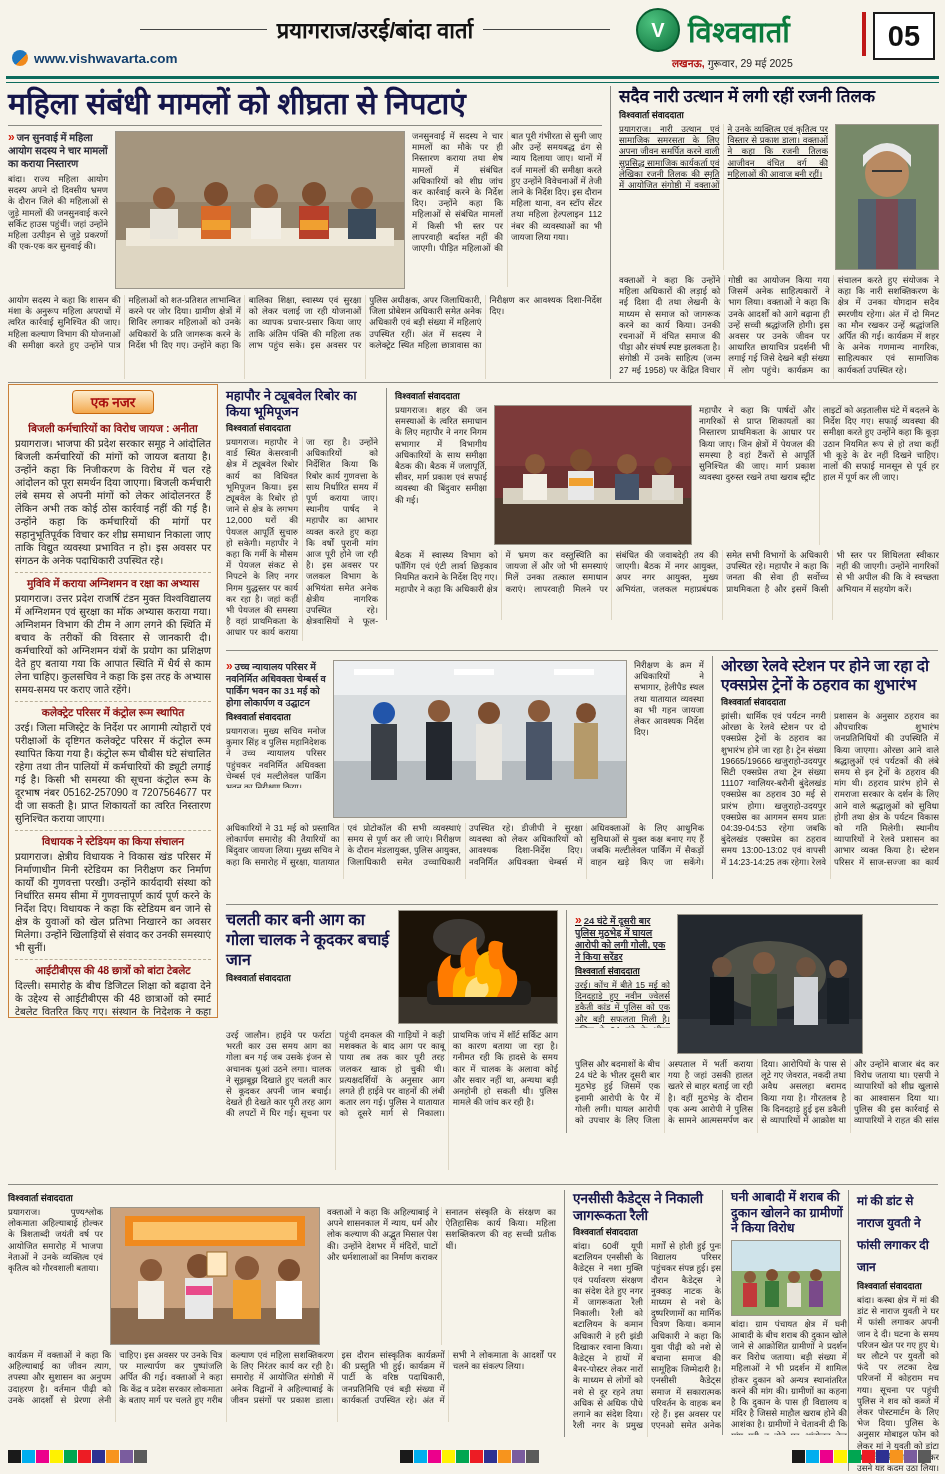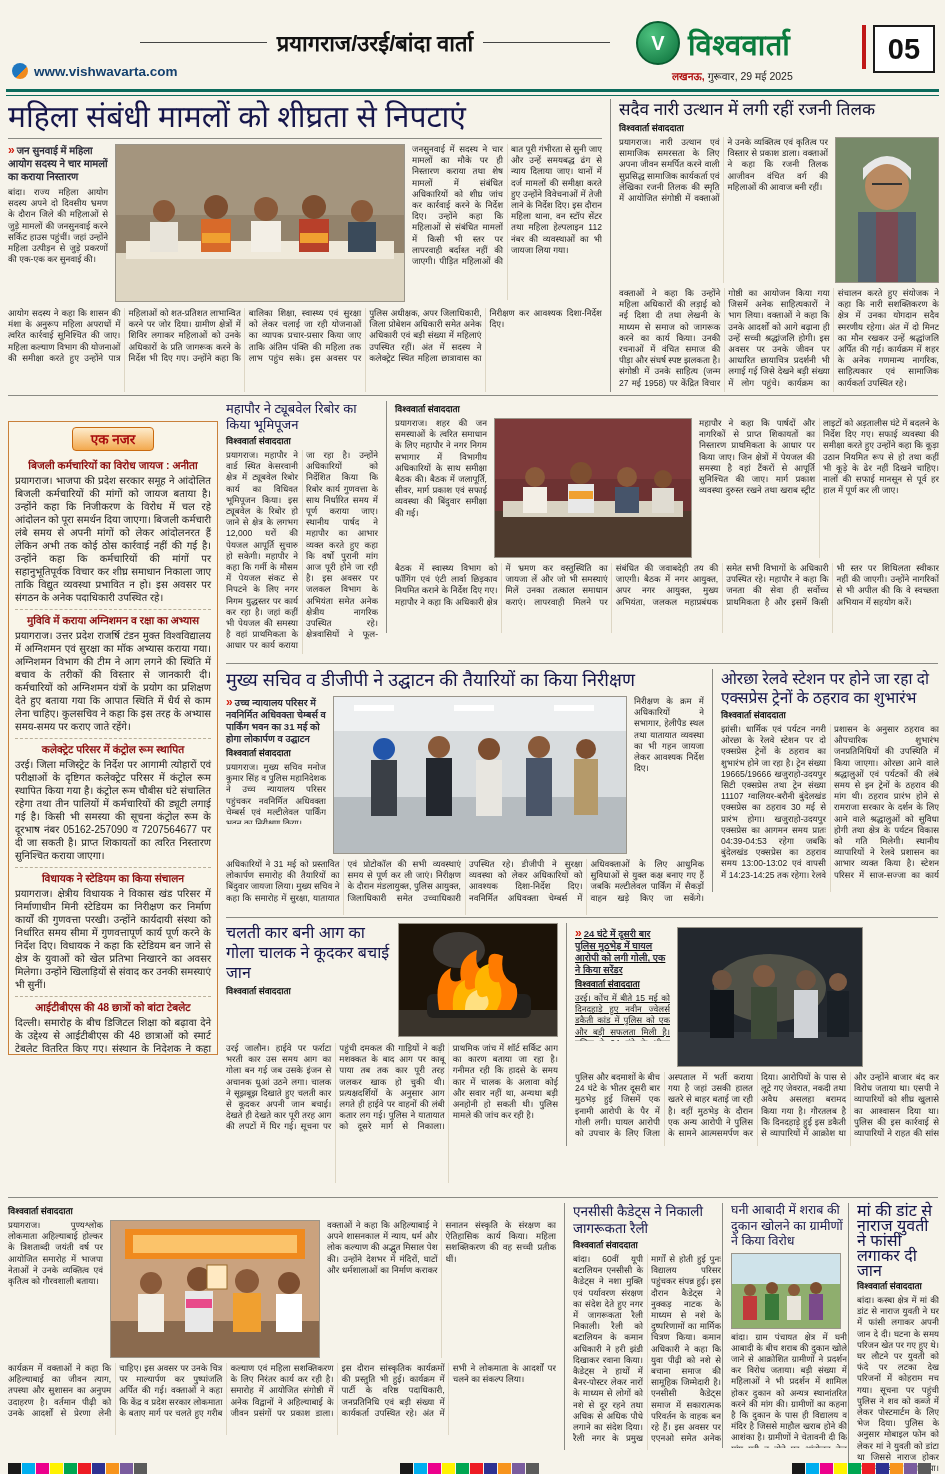--- a/index.html
+++ b/index.html
@@ -1,34 +1,34 @@
 <!DOCTYPE html>
 <html><head>
 <meta charset="utf-8">
 <style>
   html,body{margin:0;padding:0;background:#9a9a94;}
   .page{position:relative;width:945px;height:1474px;background:#f6f3ea;font-family:"Liberation Sans","DejaVu Sans",sans-serif;overflow:hidden;margin:0 auto;}
-  .abs{position:absolute;margin-top:13px;}
+  .abs{position:absolute;}
   
   .section-title-row{display:flex;align-items:center;gap:10px;}
   .section-title-row .line{flex:1;border-top:1.5px solid #444;}
   .section-title{font-size:22px;font-weight:700;color:#121212;white-space:nowrap;}
   .brand{display:flex;align-items:center;gap:8px;}
   .brand-logo{width:40px;height:40px;border-radius:50%;background:radial-gradient(circle at 35% 30%,#4cc27e,#0b6e3a);border:2px solid #0a5c31;color:#fff;display:flex;align-items:center;justify-content:center;font-size:20px;font-weight:700;}
   .paper-name{font-size:29px;font-weight:700;color:#0a7b3c;letter-spacing:.5px;}
   .pagenum-box{width:58px;height:44px;border:2px solid #1b1b1b;background:#fff;display:flex;align-items:center;justify-content:center;font-size:29px;font-weight:700;color:#111;}
   .website-row{display:flex;align-items:center;gap:6px;}
   .site-logo{width:16px;height:16px;border-radius:50%;background:linear-gradient(135deg,#1f77c0 58%,#f08a1e 58%);}
   .website{font-size:13.5px;font-weight:700;color:#14406e;}
   .edition{font-size:10.5px;color:#222;}
   .edition .city{color:#b01212;font-weight:700;margin-right:3px;padding-left:17px;}
   .rule-double{border-top:3px solid #0c6b5d;border-bottom:1px solid #0c6b5d;height:3px;}
   .red-edge{width:4px;background:#c01818;}
   
-  .hl{font-weight:400;color:#15154a;}
+  .hl{font-weight:700;color:#15154a;}
   .h-xl{font-size:30px;line-height:36px;}
   .h-lg{font-size:17px;line-height:21px;color:#0e0e30;}
   .h-md{font-size:19px;line-height:23px;}
   .h-sm{font-size:15.5px;line-height:19px;}
   .h-xs{font-size:12.5px;line-height:15.5px;}
   .byline{font-size:8.8px;font-weight:700;color:#111;margin:2px 0 3px 0;}
   .body-txt{font-size:8.6px;line-height:11.2px;text-align:justify;color:#1d1d1d;overflow:hidden;}
   .cols2{column-count:2;column-gap:8px;column-rule:1px solid #ddd6c4;}
   .cols3{column-count:3;column-gap:8px;column-rule:1px solid #ddd6c4;}
   .cols4{column-count:4;column-gap:8px;column-rule:1px solid #ddd6c4;}
@@ -112,40 +112,40 @@
         </svg>
       </div>
       <div class="body-txt cols2" style="flex:1;height:156px;">जनसुनवाई में सदस्य ने चार मामलों का मौके पर ही निस्तारण कराया तथा शेष मामलों में संबंधित अधिकारियों को शीघ्र जांच कर कार्रवाई करने के निर्देश दिए। उन्होंने कहा कि महिलाओं से संबंधित मामलों में किसी भी स्तर पर लापरवाही बर्दाश्त नहीं की जाएगी। पीड़ित महिलाओं की बात पूरी गंभीरता से सुनी जाए और उन्हें समयबद्ध ढंग से न्याय दिलाया जाए। थानों में दर्ज मामलों की समीक्षा करते हुए उन्होंने विवेचनाओं में तेजी लाने के निर्देश दिए। इस दौरान महिला थाना, वन स्टॉप सेंटर तथा महिला हेल्पलाइन 112 नंबर की व्यवस्थाओं का भी जायजा लिया गया।</div>
     </div>
     <div class="body-txt cols5" style="height:84px;margin-top:6px;">आयोग सदस्य ने कहा कि शासन की मंशा के अनुरूप महिला अपराधों में त्वरित कार्रवाई सुनिश्चित की जाए। महिला कल्याण विभाग की योजनाओं की समीक्षा करते हुए उन्होंने पात्र महिलाओं को शत-प्रतिशत लाभान्वित करने पर जोर दिया। ग्रामीण क्षेत्रों में शिविर लगाकर महिलाओं को उनके अधिकारों के प्रति जागरूक करने के निर्देश भी दिए गए। उन्होंने कहा कि बालिका शिक्षा, स्वास्थ्य एवं सुरक्षा को लेकर चलाई जा रही योजनाओं का व्यापक प्रचार-प्रसार किया जाए ताकि अंतिम पंक्ति की महिला तक लाभ पहुंच सके। इस अवसर पर पुलिस अधीक्षक, अपर जिलाधिकारी, जिला प्रोबेशन अधिकारी समेत अनेक अधिकारी एवं बड़ी संख्या में महिलाएं उपस्थित रहीं। अंत में सदस्य ने कलेक्ट्रेट स्थित महिला छात्रावास का निरीक्षण कर आवश्यक दिशा-निर्देश दिए।</div>
   </div>
 
   <div class="abs vsep" style="left:610px;top:86px;width:320px;">
     <div class="hl h-lg">सदैव नारी उत्थान में लगी रहीं रजनी तिलक</div>
     <div class="byline">विश्ववार्ता संवाददाता</div>
-    <div class="row" style="height:146px;">
+    <div class="row" style="height:146px;text-decoration:underline;">
       <div class="body-txt cols2" style="flex:1;height:146px;">प्रयागराज। नारी उत्थान एवं सामाजिक समरसता के लिए अपना जीवन समर्पित करने वाली सुप्रसिद्ध सामाजिक कार्यकर्ता एवं लेखिका रजनी तिलक की स्मृति में आयोजित संगोष्ठी में वक्ताओं ने उनके व्यक्तित्व एवं कृतित्व पर विस्तार से प्रकाश डाला। वक्ताओं ने कहा कि रजनी तिलक आजीवन वंचित वर्ग की महिलाओं की आवाज बनी रहीं।</div>
       <div class="photo" style="width:102px;height:144px;">
         <svg viewBox="0 0 102 144" preserveAspectRatio="none">
           <rect width="102" height="144" fill="#7e8f6e"></rect>
           <rect width="102" height="144" fill="#6f8061" opacity=".4"></rect>
           <ellipse cx="51" cy="48" rx="22" ry="24" fill="#b98a62"></ellipse>
           <path d="M27 42 Q51 10 75 42 L75 30 Q51 6 27 30 Z" fill="#e8e8e8"></path>
           <rect x="22" y="74" width="58" height="70" fill="#52616e"></rect>
           <rect x="40" y="74" width="22" height="70" fill="#7a4a52"></rect>
           <line x1="36" y1="46" x2="66" y2="46" stroke="#333" stroke-width="2"></line>
         </svg>
       </div>
     </div>
     <div class="body-txt cols3" style="height:104px;margin-top:5px;">वक्ताओं ने कहा कि उन्होंने महिला अधिकारों की लड़ाई को नई दिशा दी तथा लेखनी के माध्यम से समाज को जागरूक करने का कार्य किया। उनकी रचनाओं में वंचित समाज की पीड़ा और संघर्ष स्पष्ट झलकता है। संगोष्ठी में उनके साहित्य (जन्म 27 मई 1958) पर केंद्रित विचार गोष्ठी का आयोजन किया गया जिसमें अनेक साहित्यकारों ने भाग लिया। वक्ताओं ने कहा कि उनके आदर्शों को आगे बढ़ाना ही उन्हें सच्ची श्रद्धांजलि होगी। इस अवसर पर उनके जीवन पर आधारित छायाचित्र प्रदर्शनी भी लगाई गई जिसे देखने बड़ी संख्या में लोग पहुंचे। कार्यक्रम का संचालन करते हुए संयोजक ने कहा कि नारी सशक्तिकरण के क्षेत्र में उनका योगदान सदैव स्मरणीय रहेगा। अंत में दो मिनट का मौन रखकर उन्हें श्रद्धांजलि अर्पित की गई। कार्यक्रम में शहर के अनेक गणमान्य नागरिक, साहित्यकार एवं सामाजिक कार्यकर्ता उपस्थित रहे।</div>
   </div>
 
   <div class="abs hr-sec" style="left:8px;top:382px;width:930px;"></div>
 
-  <div class="abs sidebar" style="left:8px;top:408px;width:210px;height:634px;">
+  <div class="abs sidebar" style="left:8px;top:384px;width:210px;height:634px;">
     <div class="sidebar-tab-wrap"><span class="sidebar-tab">एक नजर</span></div>
     <div class="sb-item">
       <div class="sb-h">बिजली कर्मचारियों का विरोध जायज : अनीता</div>
       <div class="sb-body">प्रयागराज। भाजपा की प्रदेश सरकार समूह ने आंदोलित बिजली कर्मचारियों की मांगों को जायज बताया है। उन्होंने कहा कि निजीकरण के विरोध में चल रहे आंदोलन को पूरा समर्थन दिया जाएगा। बिजली कर्मचारी लंबे समय से अपनी मांगों को लेकर आंदोलनरत हैं लेकिन अभी तक कोई ठोस कार्रवाई नहीं की गई है। उन्होंने कहा कि कर्मचारियों की मांगों पर सहानुभूतिपूर्वक विचार कर शीघ्र समाधान निकाला जाए ताकि विद्युत व्यवस्था प्रभावित न हो। इस अवसर पर संगठन के अनेक पदाधिकारी उपस्थित रहे।</div>
     </div>
     <div class="sb-item">
       <div class="sb-h">मुविवि में कराया अग्निशमन व रक्षा का अभ्यास</div>
       <div class="sb-body">प्रयागराज। उत्तर प्रदेश राजर्षि टंडन मुक्त विश्वविद्यालय में अग्निशमन एवं सुरक्षा का मॉक अभ्यास कराया गया। अग्निशमन विभाग की टीम ने आग लगने की स्थिति में बचाव के तरीकों की विस्तार से जानकारी दी। कर्मचारियों को अग्निशमन यंत्रों के प्रयोग का प्रशिक्षण देते हुए बताया गया कि आपात स्थिति में धैर्य से काम लेना चाहिए। कुलसचिव ने कहा कि इस तरह के अभ्यास समय-समय पर कराए जाते रहेंगे।</div>
     </div>
     <div class="sb-item">
@@ -190,21 +190,20 @@
         </svg>
       </div>
       <div class="body-txt cols2" style="flex:1;height:140px;">महापौर ने कहा कि पार्षदों और नागरिकों से प्राप्त शिकायतों का निस्तारण प्राथमिकता के आधार पर किया जाए। जिन क्षेत्रों में पेयजल की समस्या है वहां टैंकरों से आपूर्ति सुनिश्चित की जाए। मार्ग प्रकाश व्यवस्था दुरुस्त रखने तथा खराब स्ट्रीट लाइटों को अड़तालीस घंटे में बदलने के निर्देश दिए गए। सफाई व्यवस्था की समीक्षा करते हुए उन्होंने कहा कि कूड़ा उठान नियमित रूप से हो तथा कहीं भी कूड़े के ढेर नहीं दिखने चाहिए। नालों की सफाई मानसून से पूर्व हर हाल में पूर्ण कर ली जाए।</div>
     </div>
     <div class="body-txt cols5" style="height:70px;margin-top:5px;">बैठक में स्वास्थ्य विभाग को फॉगिंग एवं एंटी लार्वा छिड़काव नियमित कराने के निर्देश दिए गए। महापौर ने कहा कि अधिकारी क्षेत्र में भ्रमण कर वस्तुस्थिति का जायजा लें और जो भी समस्याएं मिलें उनका तत्काल समाधान कराएं। लापरवाही मिलने पर संबंधित की जवाबदेही तय की जाएगी। बैठक में नगर आयुक्त, अपर नगर आयुक्त, मुख्य अभियंता, जलकल महाप्रबंधक समेत सभी विभागों के अधिकारी उपस्थित रहे। महापौर ने कहा कि जनता की सेवा ही सर्वोच्च प्राथमिकता है और इसमें किसी भी स्तर पर शिथिलता स्वीकार नहीं की जाएगी। उन्होंने नागरिकों से भी अपील की कि वे स्वच्छता अभियान में सहयोग करें।</div>
   </div>
 
   <div class="abs hr-sec" style="left:226px;top:650px;width:712px;"></div>
 
   <div class="abs" style="left:226px;top:656px;width:478px;">
-    <div class="hl h-md" style="font-size:18px;">मुख्य सचिव व डीजीपी ने उद्घाटन की तैयारियों का किया निरीक्षण</div>
     <div class="row" style="height:158px;margin-top:4px;">
       <div style="width:100px;flex-shrink:0;">
         <div class="kicker" style="font-size:9.5px;line-height:12px;"><span class="mk">»</span><span>उच्च न्यायालय परिसर में नवनिर्मित अधिवक्ता चेम्बर्स व पार्किंग भवन का 31 मई को होगा लोकार्पण व उद्घाटन</span></div>
         <div class="byline">विश्ववार्ता संवाददाता</div>
         <div class="body-txt" style="height:62px;">प्रयागराज। मुख्य सचिव मनोज कुमार सिंह व पुलिस महानिदेशक ने उच्च न्यायालय परिसर पहुंचकर नवनिर्मित अधिवक्ता चेम्बर्स एवं मल्टीलेवल पार्किंग भवन का निरीक्षण किया।</div>
       </div>
       <div class="photo" style="width:292px;height:156px;">
         <svg viewBox="0 0 292 156" preserveAspectRatio="none">
           <rect width="292" height="156" fill="#d8dcde"></rect>
           <rect y="0" width="292" height="34" fill="#eef0f1"></rect>
@@ -332,21 +331,21 @@
         <circle cx="62" cy="36" r="6" fill="#8a5a3a"></circle>
           <rect x="55" y="42" width="14" height="24" fill="#e8e4da"></rect>
         <circle cx="84" cy="34" r="6" fill="#7d4e30"></circle>
           <rect x="77" y="40" width="14" height="26" fill="#7a4a8a"></rect>
       </svg>
     </div>
     <div class="body-txt" style="height:116px;">बांदा। ग्राम पंचायत क्षेत्र में घनी आबादी के बीच शराब की दुकान खोले जाने से आक्रोशित ग्रामीणों ने प्रदर्शन कर विरोध जताया। बड़ी संख्या में महिलाओं ने भी प्रदर्शन में शामिल होकर दुकान को अन्यत्र स्थानांतरित करने की मांग की। ग्रामीणों का कहना है कि दुकान के पास ही विद्यालय व मंदिर है जिससे माहौल खराब होने की आशंका है। ग्रामीणों ने चेतावनी दी कि मांग पूरी न होने पर आंदोलन तेज किया जाएगा। प्रशासन ने जांच कर उचित कार्रवाई का आश्वासन दिया है।</div>
   </div>
 
   <div class="abs vsep" style="left:848px;top:1190px;width:82px;">
-    <div class="hl h-xs" style="font-size:16px;line-height:15px;">मां की डांट से नाराज युवती ने फांसी लगाकर दी जान</div>
+    <div class="hl h-xs" style="font-size:12px;line-height:22px;">मां की डांट से नाराज युवती ने फांसी लगाकर दी जान</div>
     <div class="byline">विश्ववार्ता संवाददाता</div>
     <div class="body-txt" style="height:176px;">बांदा। कस्बा क्षेत्र में मां की डांट से नाराज युवती ने घर में फांसी लगाकर अपनी जान दे दी। घटना के समय परिजन खेत पर गए हुए थे। घर लौटने पर युवती को फंदे पर लटका देख परिजनों में कोहराम मच गया। सूचना पर पहुंची पुलिस ने शव को कब्जे में लेकर पोस्टमार्टम के लिए भेज दिया। पुलिस के अनुसार मोबाइल फोन को लेकर मां ने युवती को डांटा था जिससे नाराज होकर उसने यह कदम उठा लिया। पुलिस मामले की जांच कर रही है।</div>
   </div>
 
   <div class="abs marks" style="left:8px;top:1450px;">
       <div class="swatch" style="background: rgb(26, 26, 26);"></div>
       <div class="swatch" style="background: rgb(0, 174, 239);"></div>
       <div class="swatch" style="background: rgb(236, 0, 140);"></div>
       <div class="swatch" style="background: rgb(255, 242, 0);"></div>
       <div class="swatch" style="background: rgb(0, 166, 81);"></div>

